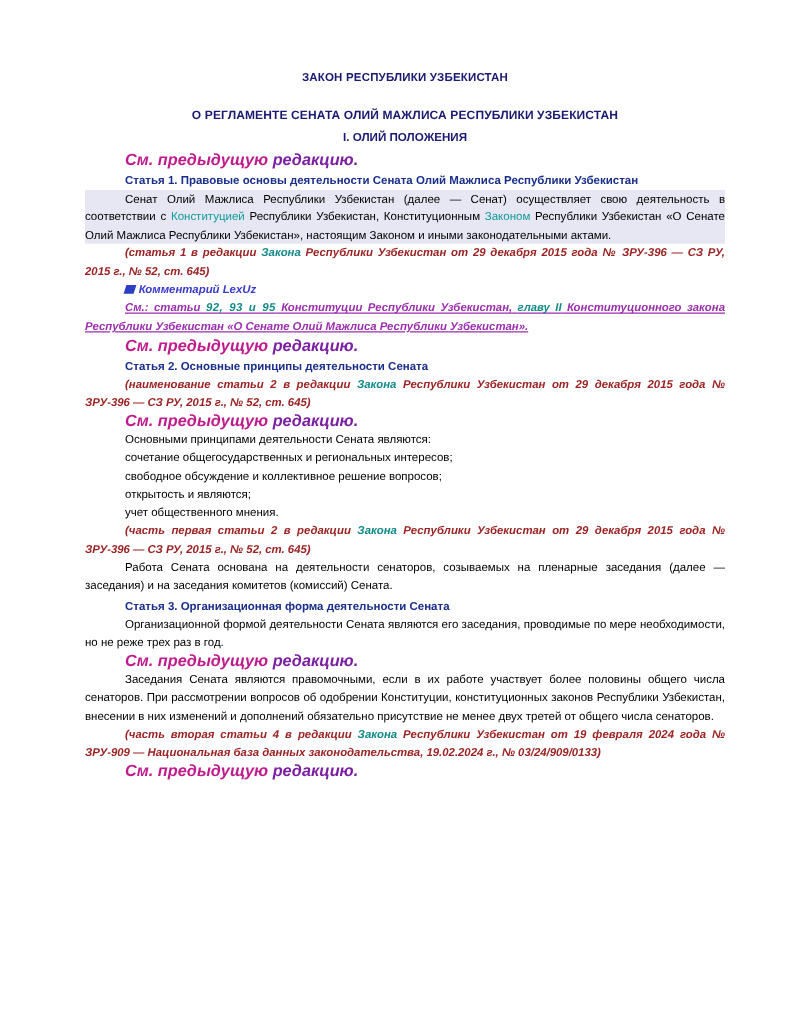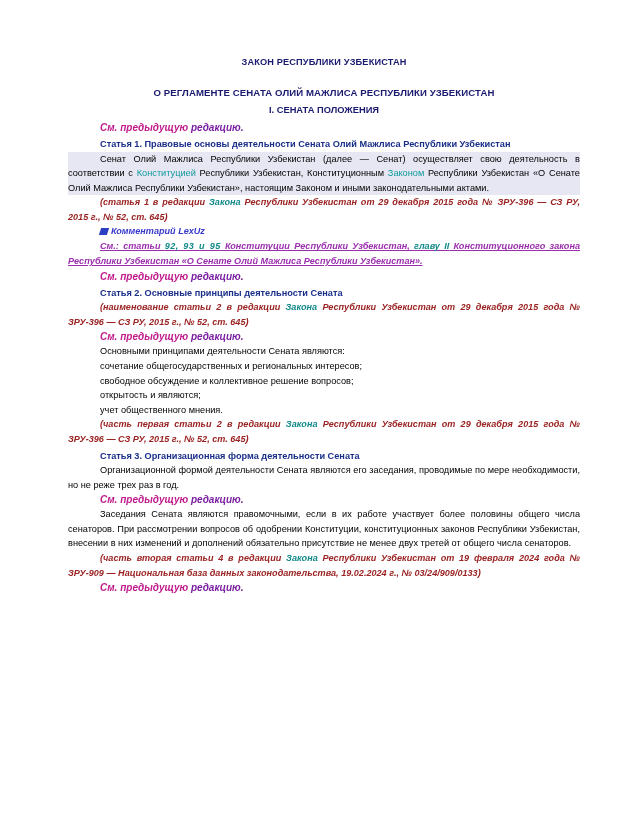--- a/index.html
+++ b/index.html
@@ -88,21 +88,21 @@
 
   
   .hl {
     background: #e7e7f4;
   }
 
   
   .edition-note {
     font-style: italic;
     font-weight: bold;
-    font-size: 10px;
+    font-size: 13px;
     line-height: 15px;
     margin: 0;
     text-indent: 32px;
     color: #c01b8c;
   }
   .edition-note .tail {
     color: #7b1fa2;
   }
 
   
@@ -170,21 +170,21 @@
   .gap2 { height: 2px; }
 </style>
 </head>
 <body>
 
 <div class="page">
 
   <div>
     <div class="doc-title">ЗАКОН РЕСПУБЛИКИ УЗБЕКИСТАН</div>
     <div class="doc-title sub">О РЕГЛАМЕНТЕ СЕНАТА ОЛИЙ МАЖЛИСА РЕСПУБЛИКИ УЗБЕКИСТАН</div>
-    <div class="section-title">I. СЕНАТА ПОЛОЖЕНИЯ</div>
+    <div class="section-title">I. ОЛИЙ ПОЛОЖЕНИЯ</div>
   </div>
 
   <div class="gap2"></div>
 
   <p class="edition-note"><span>См. предыдущую</span><span class="tail"> редакцию.</span></p>
 
   <p class="article-head">Статья 1. Правовые основы деятельности Сената Олий Мажлиса Республики Узбекистан</p>
 
   <p class="body hl"><span>Сенат Олий Мажлиса Республики Узбекистан (далее — Сенат) осуществляет свою деятельность в соответствии с </span><span class="lnk-body">Конституцией</span><span> Республики Узбекистан, Конституционным </span><span class="lnk-body">Законом</span><span> Республики Узбекистан «О Сенате Олий Мажлиса Республики Узбекистан», настоящим Законом и иными законодательными актами.</span></p>
 
@@ -206,20 +206,21 @@
   <p class="edition-note"><span>См. предыдущую</span><span class="tail"> редакцию.</span></p>
 
   <p class="plain">Основными принципами деятельности Сената являются:</p>
   <p class="listline">сочетание общегосударственных и региональных интересов;</p>
   <p class="listline">свободное обсуждение и коллективное решение вопросов;</p>
   <p class="listline">открытость и являются;</p>
   <p class="listline">учет общественного мнения.</p>
 
   <p class="attrib"><span>(часть первая статьи 2 в редакции </span><span class="lnk">Закона</span><span> Республики Узбекистан от 29 декабря 2015 года № ЗРУ-396 — СЗ РУ, 2015 г., № 52, ст. 645)</span></p>
 
+  <p class="body">Работа Сената основана на деятельности сенаторов, созываемых на пленарные заседания (далее — заседания) и на заседания комитетов (комиссий) Сената.</p>
 
   <p class="article-head c3">Статья 3. Организационная форма деятельности Сената</p>
 
   <p class="body">Организационной формой деятельности Сената являются его заседания, проводимые по мере необходимости, но не реже трех раз в год.</p>
 
   <p class="edition-note"><span>См. предыдущую</span><span class="tail"> редакцию.</span></p>
 
   <p class="body">Заседания Сената являются правомочными, если в их работе участвует более половины общего числа сенаторов. При рассмотрении вопросов об одобрении Конституции, конституционных законов Республики Узбекистан, внесении в них изменений и дополнений обязательно присутствие не менее двух третей от общего числа сенаторов.</p>
 
   <p class="attrib"><span>(часть вторая статьи 4 в редакции </span><span class="lnk">Закона</span><span> Республики Узбекистан от 19 февраля 2024 года № ЗРУ-909 — Национальная база данных законодательства, 19.02.2024 г., № 03/24/909/0133)</span></p>

